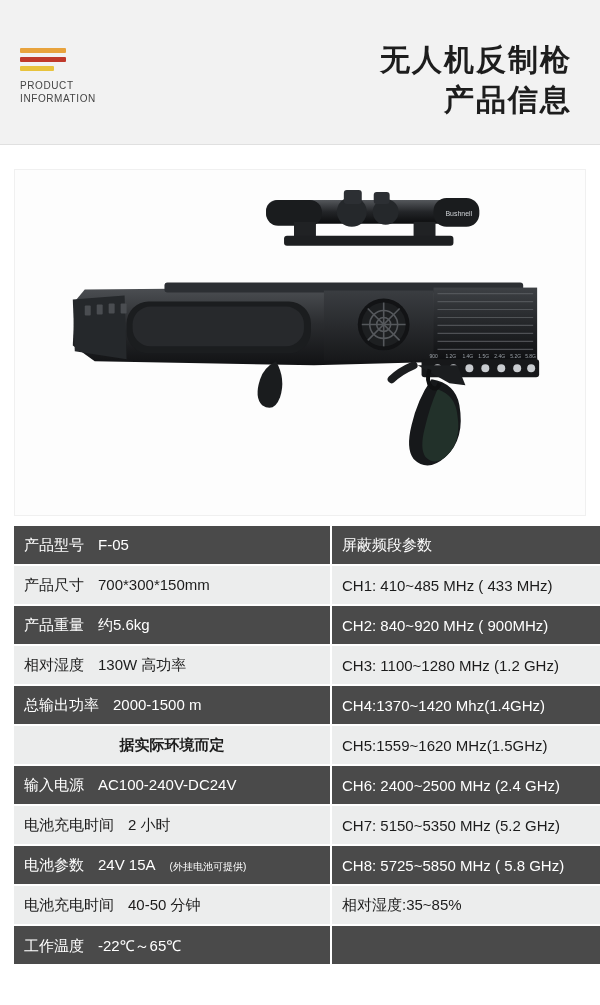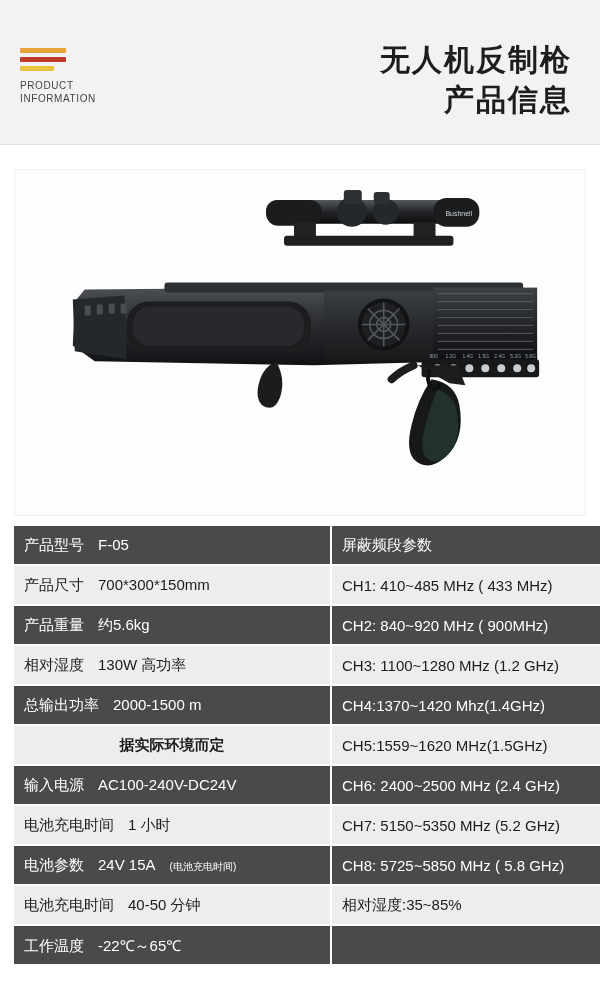--- a/index.html
+++ b/index.html
@@ -346,32 +346,32 @@
             <span class="v">AC100-240V-DC24V</span>
           </span>
         </td>
         <td class="cell-right">CH6: 2400~2500 MHz (2.4 GHz)</td>
       </tr>
 
       <tr class="light">
         <td class="cell-left sep-left">
           <span class="label-pair">
             <span class="k">电池充电时间</span>
-            <span class="v">1 小时</span>
+            <span class="v">2 小时</span>
           </span>
         </td>
         <td class="cell-right">CH7: 5150~5350 MHz (5.2 GHz)</td>
       </tr>
 
       <tr class="dark">
         <td class="cell-left sep-left">
           <span class="label-pair">
             <span class="k">电池参数</span>
             <span class="v">24V 15A</span>
-            <span class="v inline-small">(电池充电时间)</span>
+            <span class="v inline-small">(外挂电池可提供)</span>
           </span>
         </td>
         <td class="cell-right">CH8: 5725~5850 MHz ( 5.8 GHz)</td>
       </tr>
 
       <tr class="light">
         <td class="cell-left sep-left">
           <span class="label-pair">
             <span class="k">电池充电时间</span>
             <span class="v">40-50 分钟</span>

